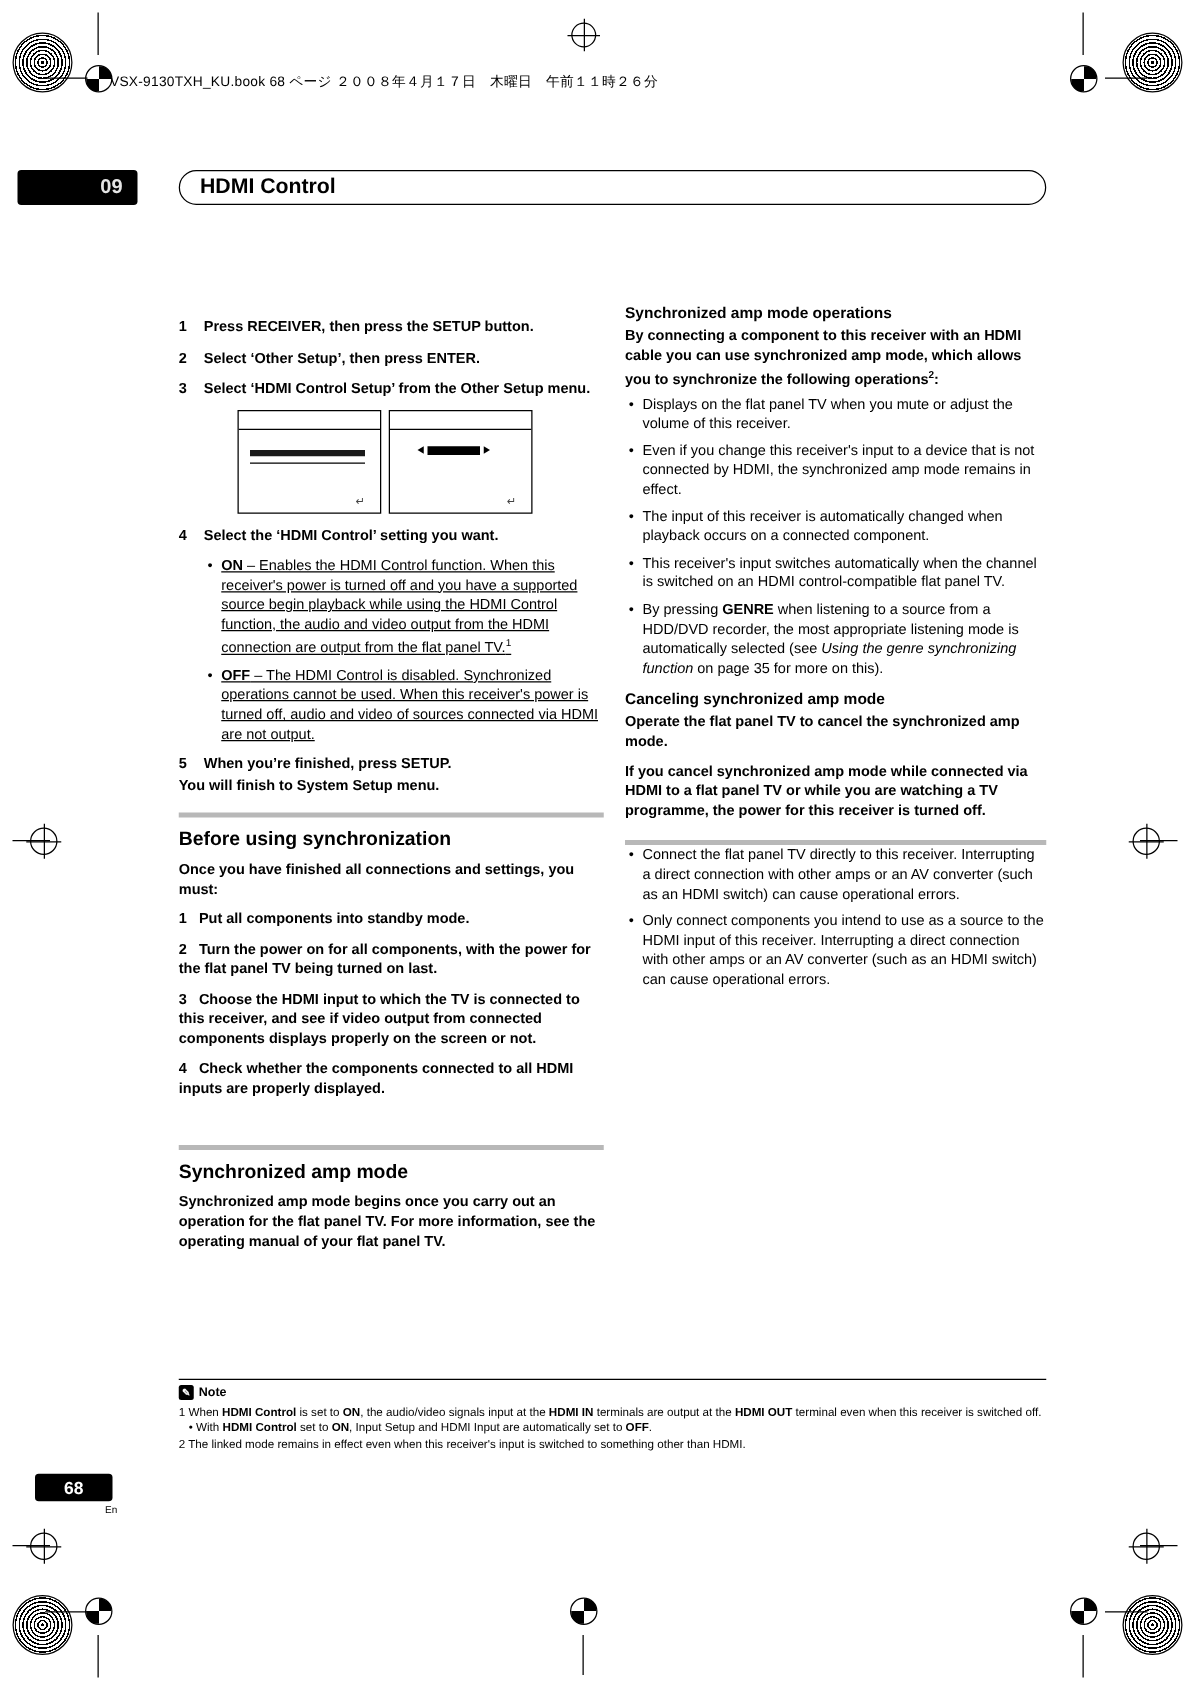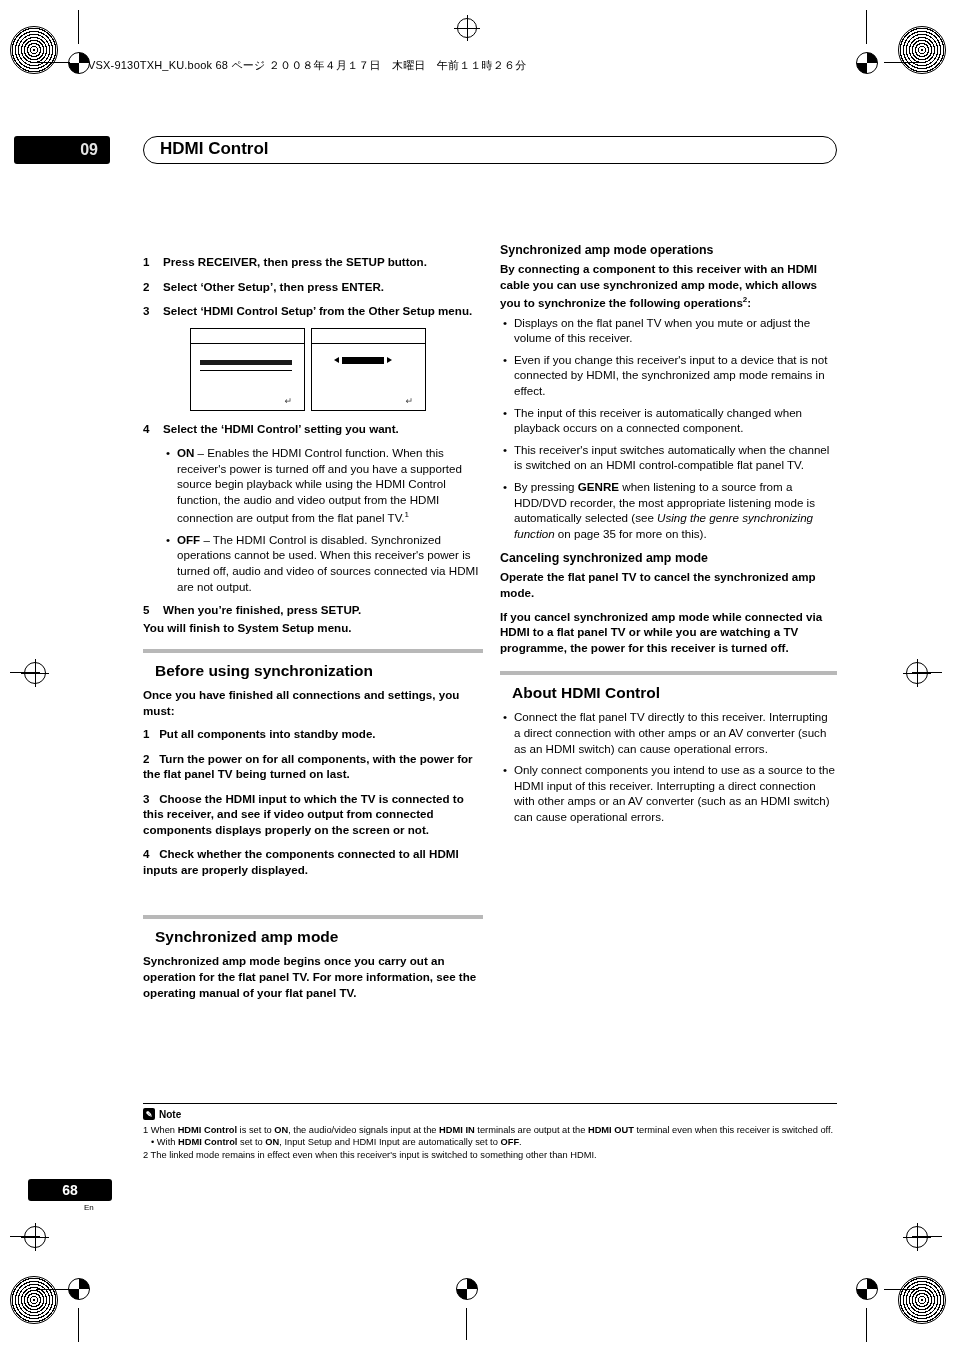--- a/index.html
+++ b/index.html
@@ -149,21 +149,21 @@
     position: absolute;
     left: 3px;
     top: 0;
   }
 
   sup { font-size: 8px; vertical-align: super; }
 
   h2.section {
     font-size: 15.5px;
     font-weight: bold;
-    margin: 0 0 7px 12px;
+    margin: 0 0 7px 0;
     padding-top: 9px;
   }
   .rule {
     height: 4px;
     background: #b8b8b8;
     margin-top: 14px;
   }
   h3.sub {
     font-size: 12.4px;
     font-weight: bold;
@@ -274,21 +274,21 @@
     line-height: 12.4px;
   }
   .note-body .sub-bullet { padding-left: 8px; }
   .note-body b { font-weight: bold; }
 
   
   .pagenum-box {
     position: absolute;
     left: 28px;
     top: 1179px;
-    width: 84px;
+    width: 62px;
     height: 22px;
     background: #000;
     color: #fff;
     border-radius: 3px;
     display: flex;
     align-items: center;
     justify-content: center;
     font-size: 14px;
     font-weight: bold;
   }
@@ -366,21 +366,21 @@
       <div class="sel"></div>
       <div class="arrow-r"></div>
       <span class="retico">↵</span>
     </div>
   </div>
 
   <p class="steptext">
     <span class="num">4</span><b>Select the ‘HDMI Control’ setting you want.</b>
   </p>
 
-  <ul class="bullet-list" style="margin-left:20px;">
+  <ul class="bullet-list" style="margin-left:20px;text-decoration:underline;">
     <li><b>ON</b><span> – Enables the HDMI Control function. When this receiver's power is turned off and you have a supported source begin playback while using the HDMI Control function, the audio and video output from the HDMI connection are output from the flat panel TV.</span><sup>1</sup></li>
     <li><b>OFF</b><span> – The HDMI Control is disabled. Synchronized operations cannot be used. When this receiver's power is turned off, audio and video of sources connected via HDMI are not output.</span></li>
   </ul>
 
   <p class="steptext" style="margin-bottom:2px;">
     <span class="num">5</span><b>When you’re finished, press SETUP.</b>
   </p>
   <p class="bodytext">You will finish to System Setup menu.</p>
 
   <div class="rule"></div>
@@ -418,21 +418,20 @@
     <li>The input of this receiver is automatically changed when playback occurs on a connected component.</li>
     <li>This receiver's input switches automatically when the channel is switched on an HDMI control-compatible flat panel TV.</li>
     <li><span>By pressing </span><b>GENRE</b><span> when listening to a source from a HDD/DVD recorder, the most appropriate listening mode is automatically selected (see </span><i class="ital">Using the genre synchronizing function</i><span> on page 35 for more on this).</span></li>
   </ul>
 
   <h3 class="sub">Canceling synchronized amp mode</h3>
   <p class="bodytext">Operate the flat panel TV to cancel the synchronized amp mode.</p>
   <p class="bodytext">If you cancel synchronized amp mode while connected via HDMI to a flat panel TV or while you are watching a TV programme, the power for this receiver is turned off.</p>
 
   <div class="rule" style="margin-top:16px;"></div>
-  <h2 class="section">About HDMI Control</h2>
   <ul class="bullet-list">
     <li>Connect the flat panel TV directly to this receiver. Interrupting a direct connection with other amps or an AV converter (such as an HDMI switch) can cause operational errors.</li>
     <li>Only connect components you intend to use as a source to the HDMI input of this receiver. Interrupting a direct connection with other amps or an AV converter (such as an HDMI switch) can cause operational errors.</li>
   </ul>
 </div>
 
 <div class="note-rule"></div>
 <div class="note-head">
   <span class="note-icon">✎</span>
   <span>Note</span>

